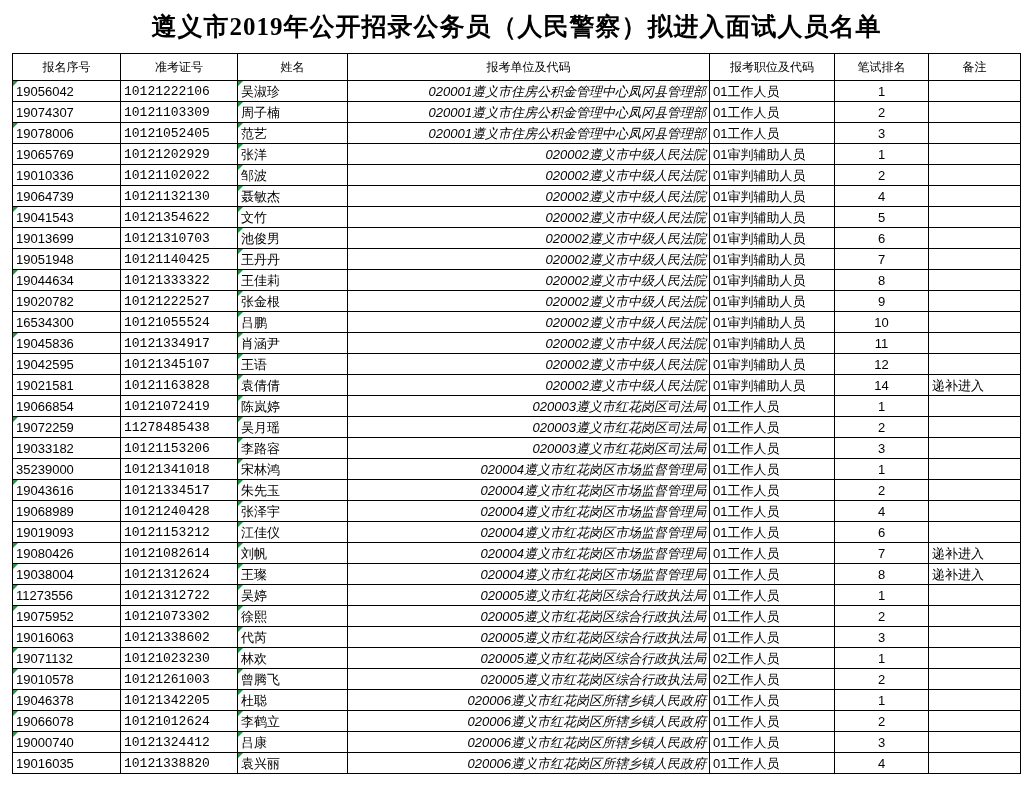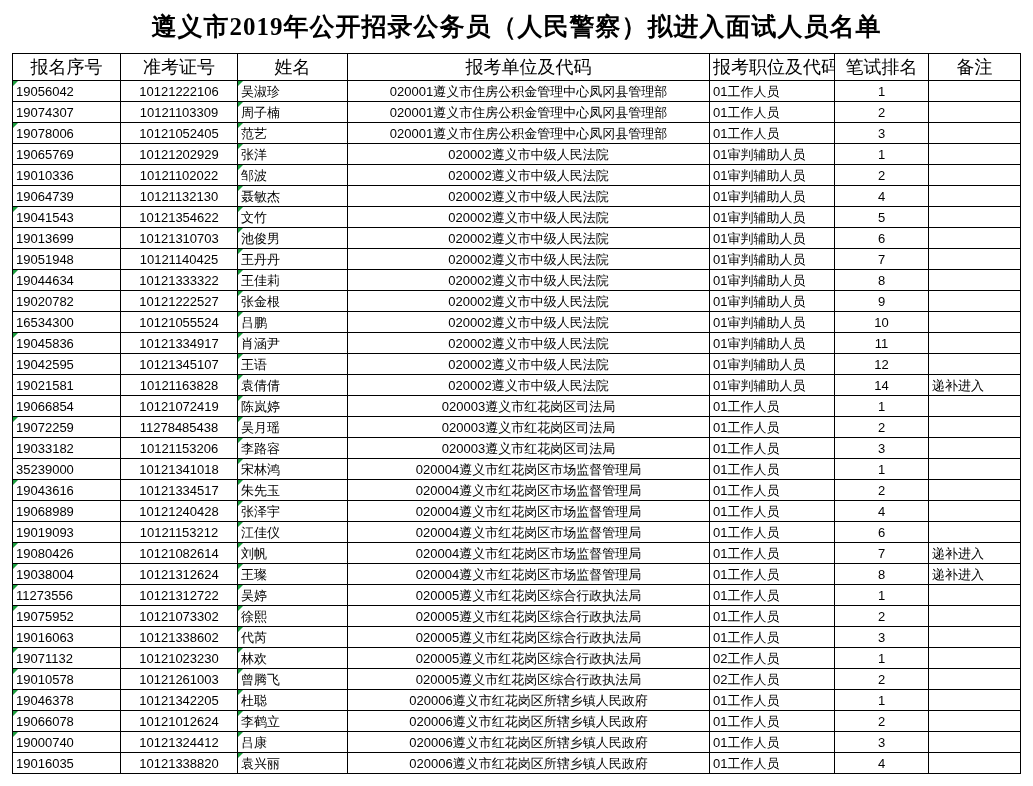--- a/index.html
+++ b/index.html
@@ -42,37 +42,37 @@
     border: 1px solid #000000;
     padding: 0 3px;
     height: 20px;
     line-height: 19px;
     overflow: hidden;
     white-space: nowrap;
   }
   table.roster th {
     text-align: center;
     font-weight: normal;
-    font-size: 18px;
+    font-size: 12px;
     height: 26px;
     line-height: 25px;
   }
   
   col.c-seq    { width: 108px; }
   col.c-card   { width: 117px; }
   col.c-name   { width: 110px; }
   col.c-unit   { width: 362px; }
   col.c-post   { width: 125px; }
   col.c-rank   { width: 94px; }
   col.c-note   { width: 92px; }
 
   td.seq   { text-align: left; padding-left: 4px; }
-  td.card  { text-align: center; padding-left: 4px; }
+  td.card  { text-align: left; padding-left: 4px; font-family: Liberation Mono, monospace; }
   td.name  { text-align: left; padding-left: 22px; }
-  td.unit  { text-align: center; padding-left: 4px; }
+  td.unit  { text-align: right; padding-left: 4px; font-style: italic; }
   td.post  { text-align: left; padding-left: 4px; }
   td.rank  { text-align: center; }
   td.note  { text-align: left; }
 
   
   td.mark {
     position: relative;
     margin-left: 12px;
   }
   td.mark::before {

